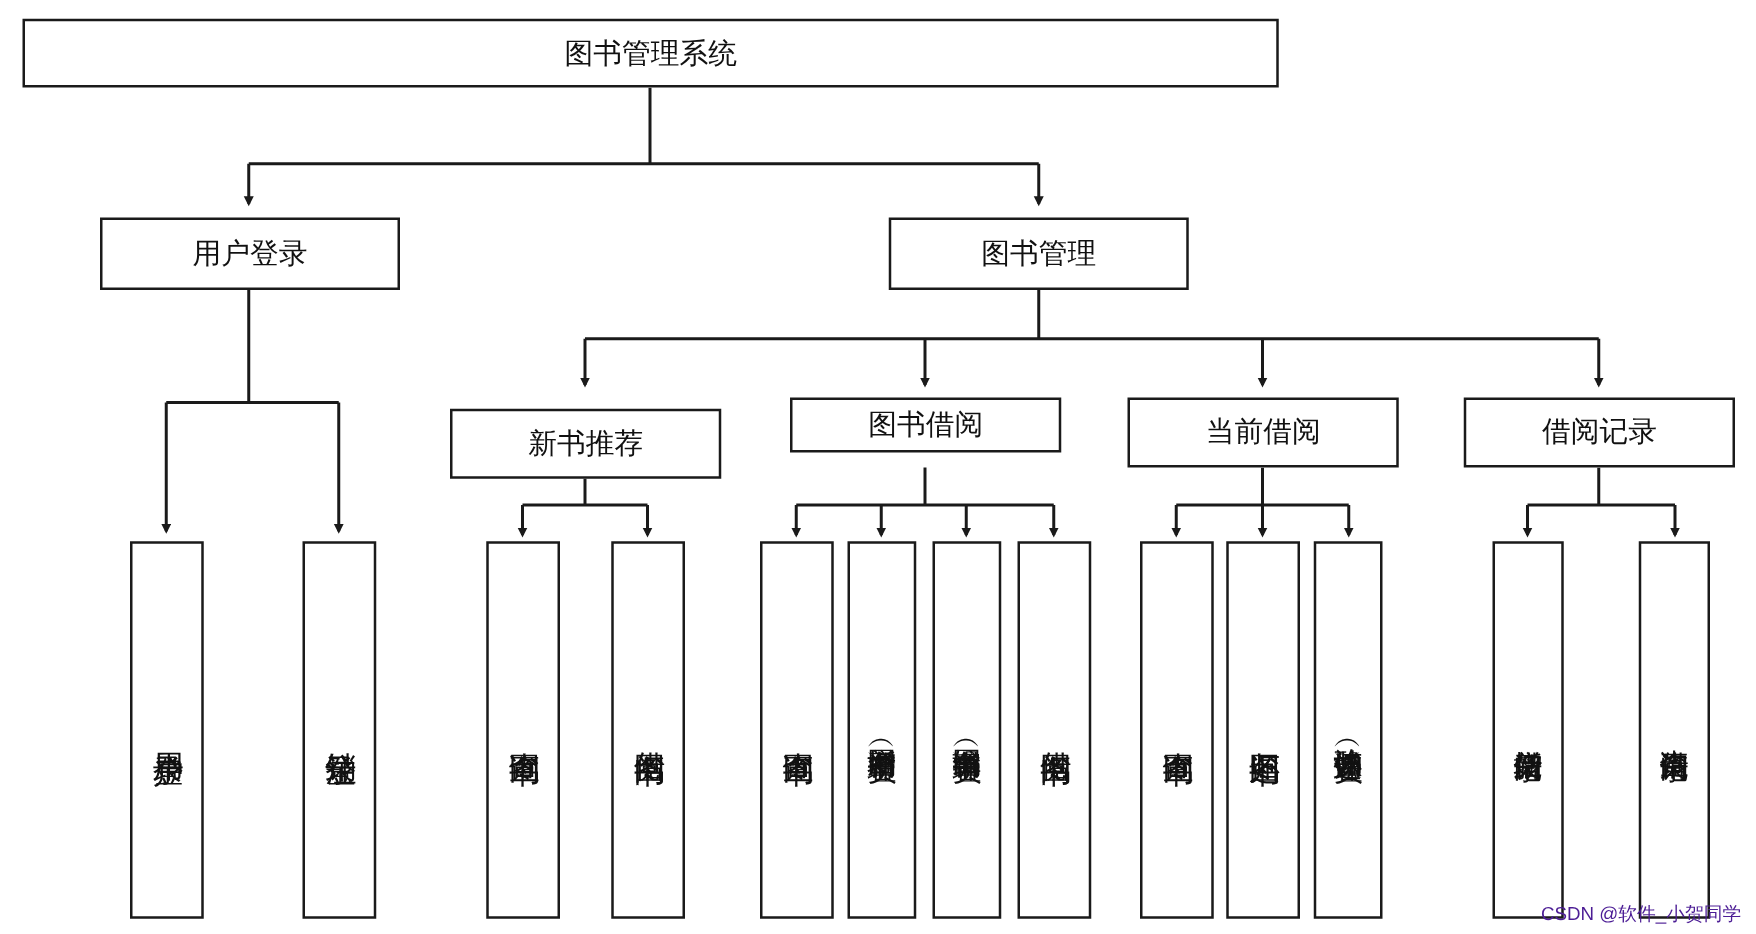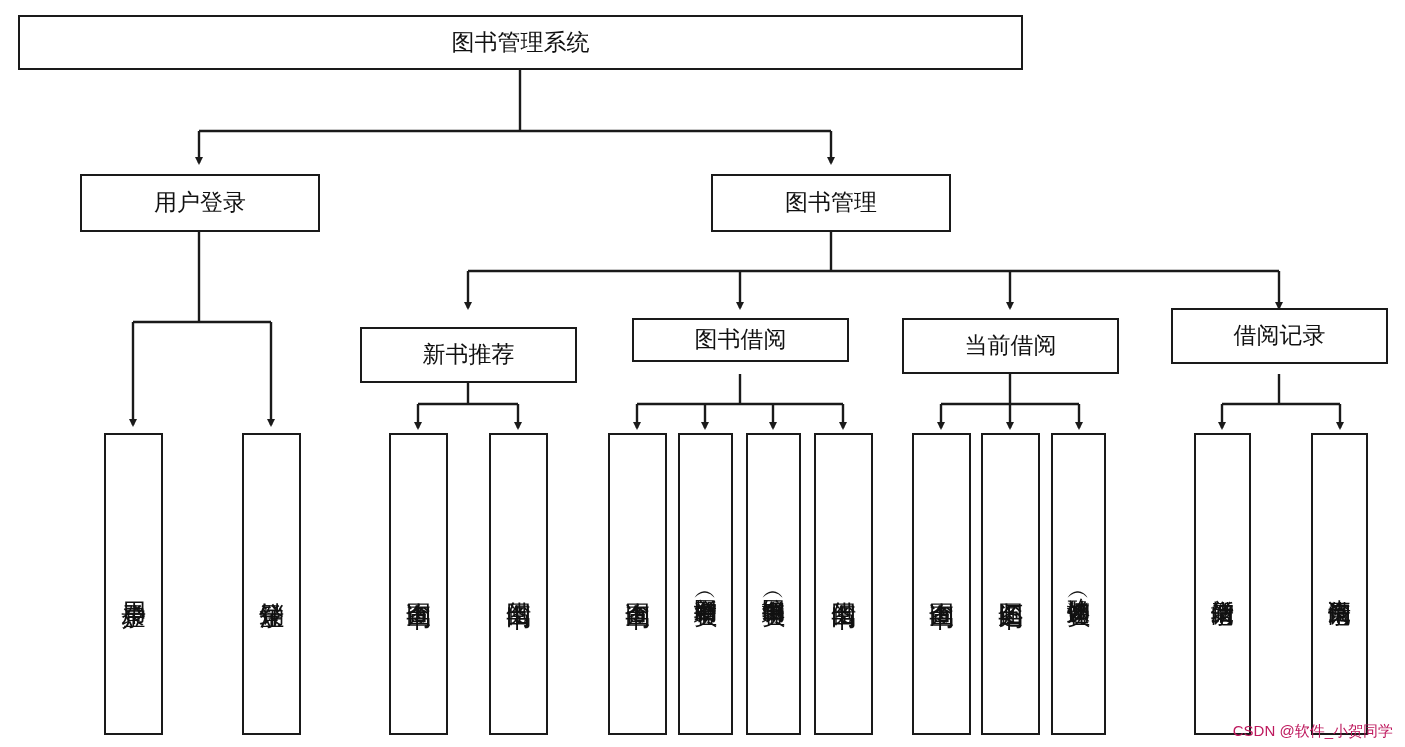--- a/index.html
+++ b/index.html
@@ -48,21 +48,21 @@
     padding: 6px 0;
   }
   .node.v.small {
     font-size: 23px;
   }
   .watermark {
     position: absolute;
     right: 12px;
     bottom: 6px;
     font-size: 15px;
-    color: #be185d;
+    color: #4c1d95;
     white-space: nowrap;
   }
 </style>
 </head>
 <body>
 
 <div id="canvas">
 
   <svg class="lines" viewBox="0 0 1405 747">
     <defs>
@@ -127,21 +127,21 @@
 
   <div class="node h" style="left:360px; top:327px; width:217px; height:56px;">
     <span>新书推荐</span>
   </div>
   <div class="node h" style="left:632px; top:318px; width:217px; height:44px;">
     <span>图书借阅</span>
   </div>
   <div class="node h" style="left:902px; top:318px; width:217px; height:56px;">
     <span>当前借阅</span>
   </div>
-  <div class="node h" style="left:1171px; top:308px; width:217px; height:56px;">
+  <div class="node h" style="left:1171px; top:318px; width:217px; height:56px;">
     <span>借阅记录</span>
   </div>
 
   <div class="node v" style="left:104px; top:433px; width:59px; height:302px;">
     <span>用户登录</span>
   </div>
   <div class="node v" style="left:242px; top:433px; width:59px; height:302px;">
     <span>注销登录</span>
   </div>
 

